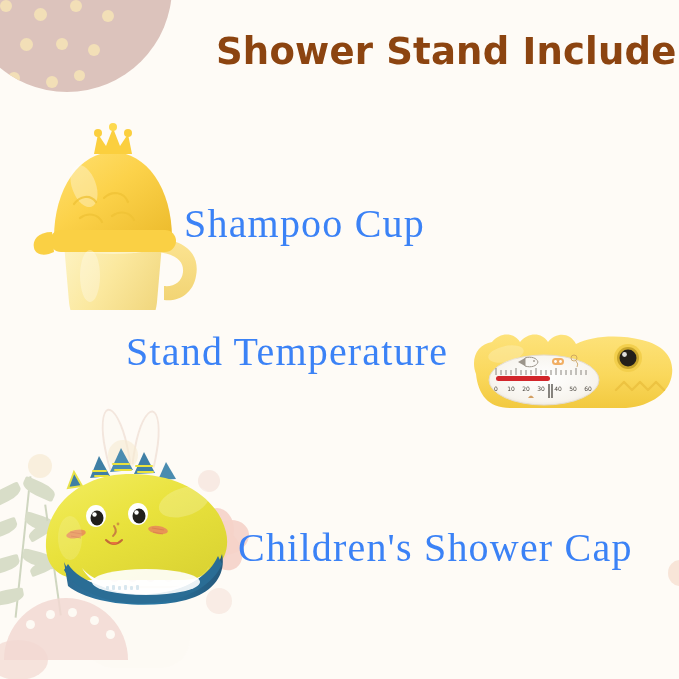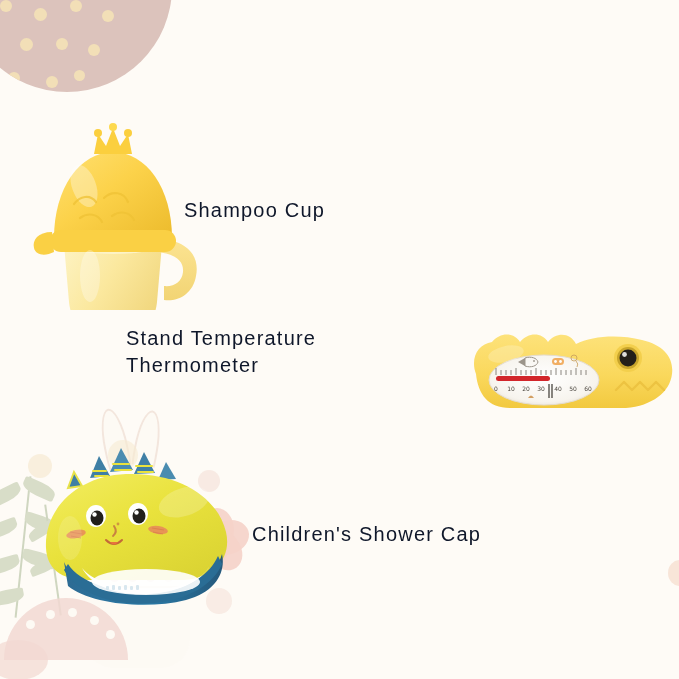--- a/index.html
+++ b/index.html
@@ -156,30 +156,30 @@
     font-weight: bold;
     font-size: 37px;
     letter-spacing: 0.2px;
     color: #8c4410;
     white-space: nowrap;
   }
 
   
   .label {
     position: absolute;
-    color: #0f172a;
-    font-family: Liberation Sans, sans-serif;
-    font-size: 20px;
+    color: #3b82f6;
+    font-family: Liberation Serif, serif;
+    font-size: 40px;
     letter-spacing: 1.2px;
     line-height: 1.33;
     white-space: nowrap;
   }
   .label-shampoo { left: 184px; top: 197px; }
   .label-thermo  { left: 126px; top: 325px; }
-  .label-cap     { left: 252px; top: 521px; }
+  .label-cap     { left: 238px; top: 521px; }
 
   
   .cup { position: absolute; left: 28px; top: 120px; width: 160px; height: 160px; }
 
   
   .croc { position: absolute; left: 466px; top: 318px; width: 212px; height: 100px; }
 
   
   .cap { position: absolute; left: 34px; top: 440px; width: 212px; height: 168px; }
 </style>
@@ -253,20 +253,21 @@
     <div class="blob" style="left:-12px; top:640px; width:60px; height:40px; background:#f2d8d2; opacity:.7;"></div>
 
     <div class="fan"></div>
     <div class="fan-dot" style="left:26px; top:620px;"></div>
     <div class="fan-dot" style="left:46px; top:610px;"></div>
     <div class="fan-dot" style="left:68px; top:608px;"></div>
     <div class="fan-dot" style="left:90px; top:616px;"></div>
     <div class="fan-dot" style="left:106px;top:630px;"></div>
   </div>
 
+  <div class="title">Shower Stand Include</div>
 
   <div class="cup">
     <svg width="190" height="190" viewBox="0 0 190 190">
       <defs>
         <linearGradient id="lidG" x1="0" y1="0" x2="1" y2="1">
           <stop offset="0%" stop-color="#ffe071"></stop>
           <stop offset="45%" stop-color="#fcd24a"></stop>
           <stop offset="100%" stop-color="#ecbb2c"></stop>
         </linearGradient>
         <linearGradient id="bodyG" x1="0" y1="0" x2="1" y2="0.6">
@@ -398,21 +399,20 @@
         <path d="M110 43 q3 3 1 6" fill="none" stroke="#c9a15f" stroke-width="1"></path>
       </g>
       <path d="M62 80 q3 -5 6 0 z" fill="#c98a3f" opacity="0.8"></path>
 
       <ellipse cx="40" cy="36" rx="18" ry="8" fill="#ffffff" opacity="0.22" transform="rotate(-12 40 36)"></ellipse>
     </svg>
   </div>
 
   <div class="label label-thermo">
     <div>Stand Temperature</div>
-    <div>Thermometer</div>
   </div>
 
   <div class="cap">
     <svg width="212" height="168" viewBox="0 0 212 168">
       <defs>
         <linearGradient id="capG" x1="0.1" y1="0" x2="0.9" y2="1">
           <stop offset="0%" stop-color="#f2ec5e"></stop>
           <stop offset="45%" stop-color="#e9e23c"></stop>
           <stop offset="100%" stop-color="#d9d232"></stop>
         </linearGradient>

